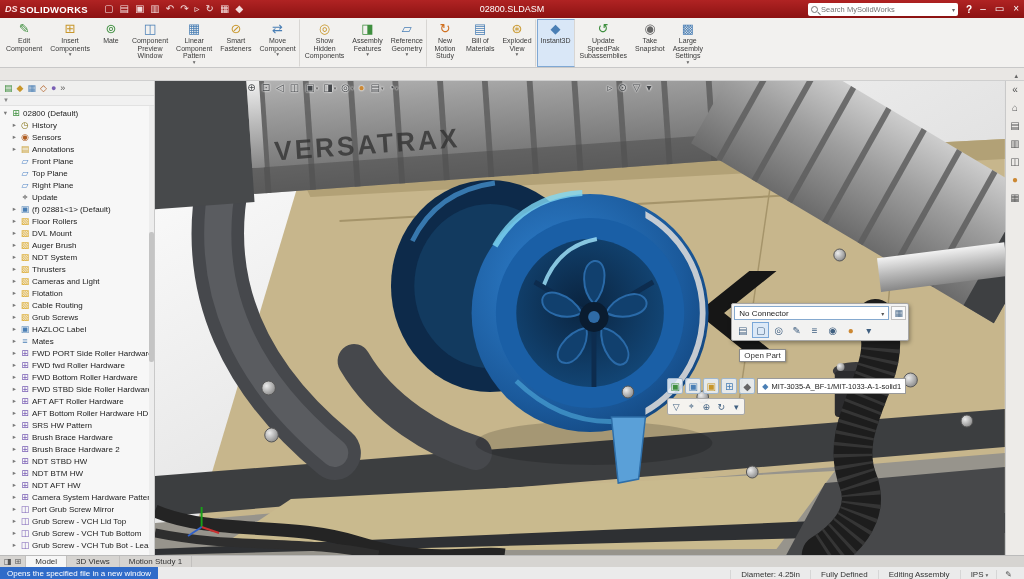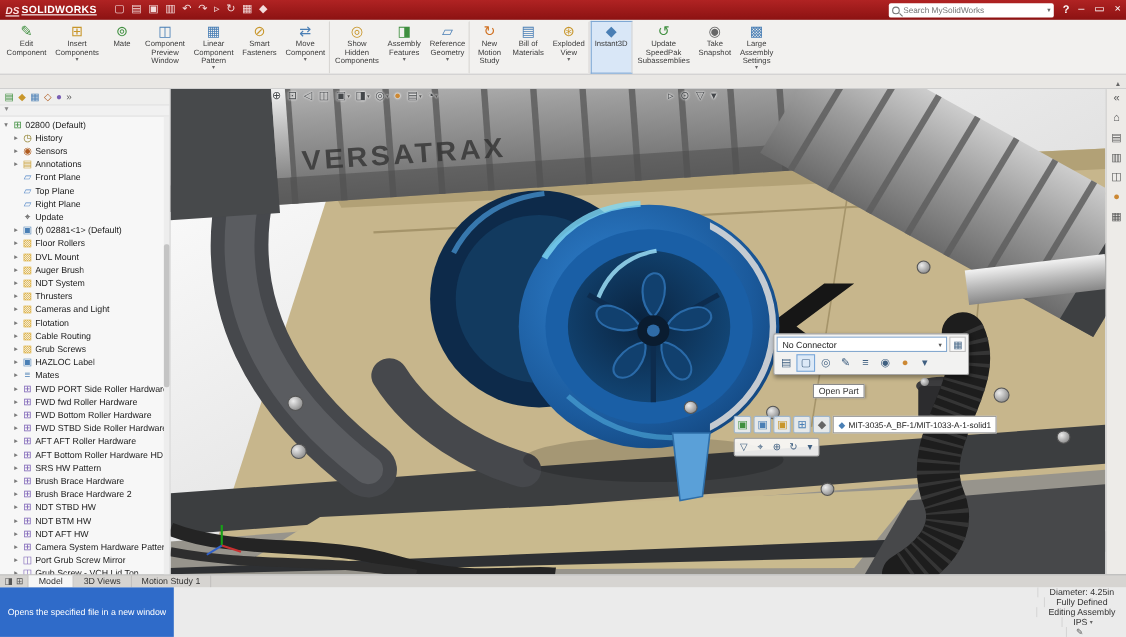--- a/index.html
+++ b/index.html
@@ -2,21 +2,21 @@
 <html><head>
 <meta charset="utf-8">
 <style>
 *{margin:0;padding:0;box-sizing:border-box;}
 html,body{width:1024px;height:579px;overflow:hidden;}
 body{font-family:"Liberation Sans","DejaVu Sans",sans-serif;font-size:9px;color:#222;background:#e8e8e8;}
 .app{width:1024px;height:579px;display:flex;flex-direction:column;}
 
 
 .titlebar{flex:0 0 18px;background:linear-gradient(#b02323,#8c1212);display:flex;align-items:center;color:#fff;padding:0 5px;gap:6px;position:relative;}
-.logo{display:flex;align-items:flex-end;gap:2px;font-weight:bold;text-decoration:underline;}
+.logo{display:flex;align-items:flex-start;gap:2px;font-weight:bold;}
 .logo-ds{font-style:italic;font-size:9px;color:#ffdede;}
 .logo-text{font-size:9.5px;letter-spacing:.3px;}
 .tb-icons{display:flex;gap:6px;margin-left:10px;}
 .tb-icon{font-size:10px;line-height:10px;color:#f3dcdc;cursor:default;}
 .tb-title{position:absolute;left:0;right:0;text-align:center;font-size:9px;pointer-events:none;}
 .tb-right{margin-left:auto;display:flex;align-items:center;gap:8px;z-index:2;}
 .searchbox{width:150px;height:13px;background:#fff;border-radius:2px;display:flex;align-items:center;padding:0 3px;gap:3px;}
 .mag{width:7px;height:7px;border:1.4px solid #777;border-radius:50%;position:relative;flex:0 0 7px;}
 .mag::after{content:"";position:absolute;width:4px;height:1.4px;background:#777;transform:rotate(45deg);left:5px;top:6px;}
 .search-input{border:0;outline:0;flex:1;font-size:7.5px;color:#555;font-family:inherit;background:transparent;}
@@ -60,21 +60,21 @@
 
 
 .viewport{flex:1;position:relative;overflow:hidden;background:#dfdfdf;}
 .scene{position:absolute;inset:0;width:100%;height:100%;}
 .headsup{position:absolute;top:1px;display:flex;gap:5px;align-items:flex-start;}
 .hud1{left:92px;}
 .hud2{left:452px;}
 .hud-icon{display:flex;align-items:center;gap:1px;font-size:10px;line-height:12px;color:#44474a;text-shadow:0 0 2px #fff,0 0 2px #fff;}
 .hud-arrow{font-size:5px;color:#555;}
 
-.ctx-panel{position:absolute;left:548px;top:222px;width:178px;background:#f2f2f1;border:1px solid #a5a5a5;border-radius:2px;box-shadow:1px 2px 4px rgba(0,0,0,.35);padding:2px;z-index:3;}
+.ctx-panel{position:absolute;left:576px;top:222px;width:178px;background:#f2f2f1;border:1px solid #a5a5a5;border-radius:2px;box-shadow:1px 2px 4px rgba(0,0,0,.35);padding:2px;z-index:3;}
 .ctx-row1{display:flex;gap:2px;}
 .ctx-dropdown{flex:1;background:#fff;border:1px solid #85a9cf;height:14px;display:flex;align-items:center;justify-content:space-between;padding:0 4px;font-size:8px;color:#222;}
 .ctx-dropdown .chev{font-size:6px;color:#555;}
 .ctx-side{flex:0 0 15px;height:14px;display:flex;align-items:center;justify-content:center;font-size:9px;color:#4a6a8a;border:1px solid #c0c0c0;background:#fafafa;}
 .ctx-row2{display:flex;gap:1px;margin-top:2px;}
 .ctx-icon{width:17px;height:16px;display:flex;align-items:center;justify-content:center;font-size:10px;color:#3f5f80;border:1px solid transparent;}
 .ctx-icon.hovered{background:#dce9f7;border-color:#7aa7d8;}
 .tooltip{position:absolute;left:584px;top:268px;height:13px;line-height:12px;background:#fff;border:1px solid #8a8a8a;box-shadow:1px 1px 2px rgba(0,0,0,.25);padding:0 4px;font-size:8px;color:#333;z-index:4;}
 
 .breadcrumb{position:absolute;left:512px;top:297px;display:flex;gap:2px;align-items:center;z-index:3;}
@@ -91,21 +91,21 @@
 
 .bottombar{flex:0 0 12px;background:#d6d4d1;border-top:1px solid #bbb;display:flex;align-items:stretch;}
 .bt-icons{display:flex;align-items:center;gap:3px;padding:0 4px;border-right:1px solid #c2c0be;}
 .bt-icon{font-size:8px;color:#555;}
 .bt-tab{padding:0 9px;font-size:8px;color:#333;display:flex;align-items:center;border-right:1px solid #c2c0be;}
 .bt-tab.active{background:#f6f6f6;}
 
 
 .statusbar{flex:0 0 12px;background:#ebebeb;display:flex;align-items:stretch;font-size:8px;}
 .status-msg{background:#2f6bc9;color:#fff;display:flex;align-items:center;padding:0 7px;white-space:nowrap;}
-.status-right{margin-left:auto;display:flex;align-items:center;flex-direction:column;}
+.status-right{margin-left:auto;display:flex;align-items:flex-end;}
 .status-item{display:flex;align-items:center;gap:2px;padding:0 8px;border-left:1px solid #d6d6d6;color:#333;white-space:nowrap;}
 .st-arrow{font-size:5.5px;color:#666;}
 .st-glyph{font-size:8px;color:#555;}
 </style>
 </head>
 <body>
 
 <div class="app">
 
   <header class="titlebar">
@@ -118,20 +118,21 @@
         <span class="tb-icon">▤</span>
         <span class="tb-icon">▣</span>
         <span class="tb-icon">▥</span>
         <span class="tb-icon">↶</span>
         <span class="tb-icon">↷</span>
         <span class="tb-icon">▹</span>
         <span class="tb-icon">↻</span>
         <span class="tb-icon">▦</span>
         <span class="tb-icon">◆</span>
       </div>
+    <div class="tb-title">02800.SLDASM</div>
     <div class="tb-right">
       <div class="searchbox">
         <span class="mag"></span>
         <input class="search-input" placeholder="Search MySolidWorks" style="">
         <span class="chev">▾</span>
       </div>
       <span class="tb-help">?</span>
       <div class="win-controls">
           <span class="win-ctl">–</span>
           <span class="win-ctl">▭</span>

